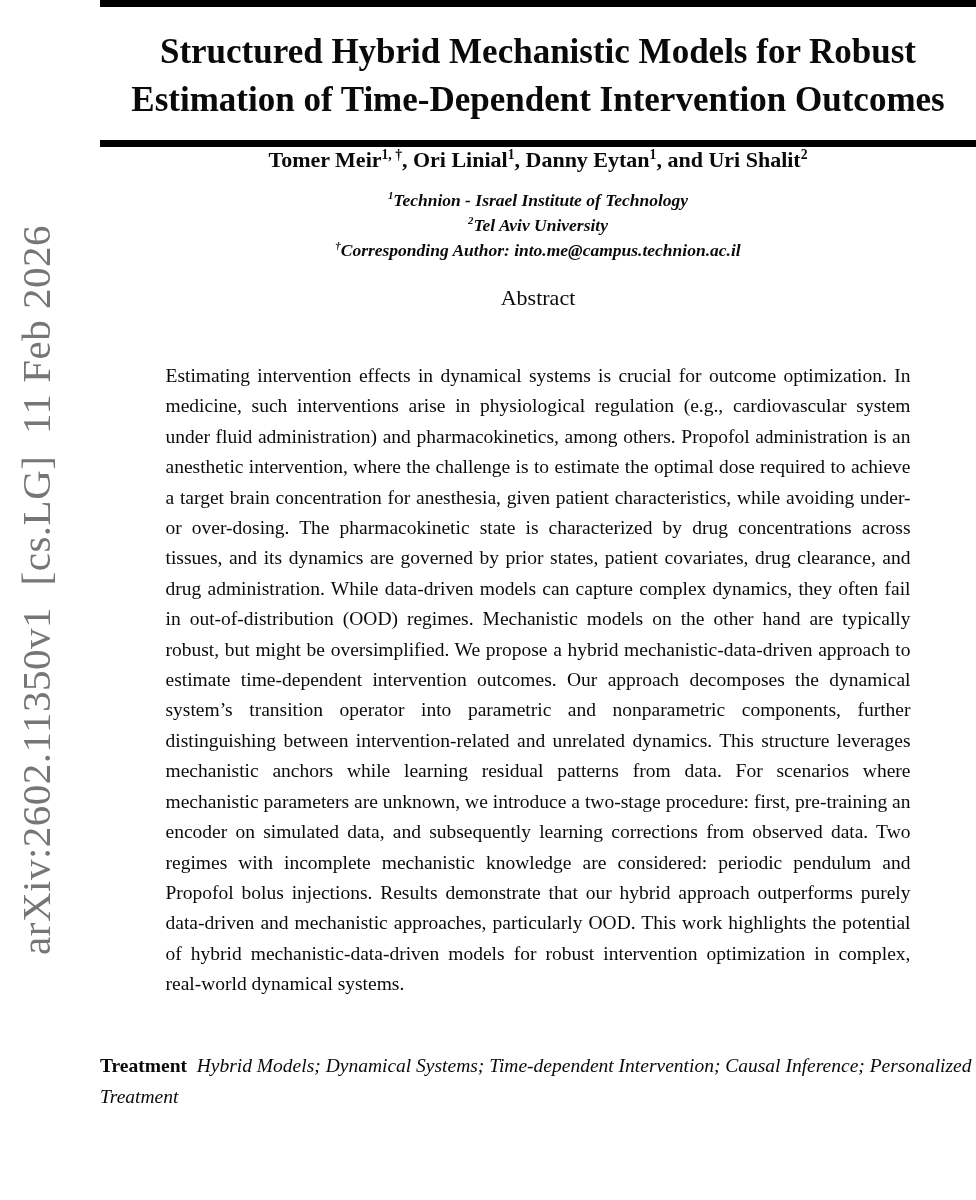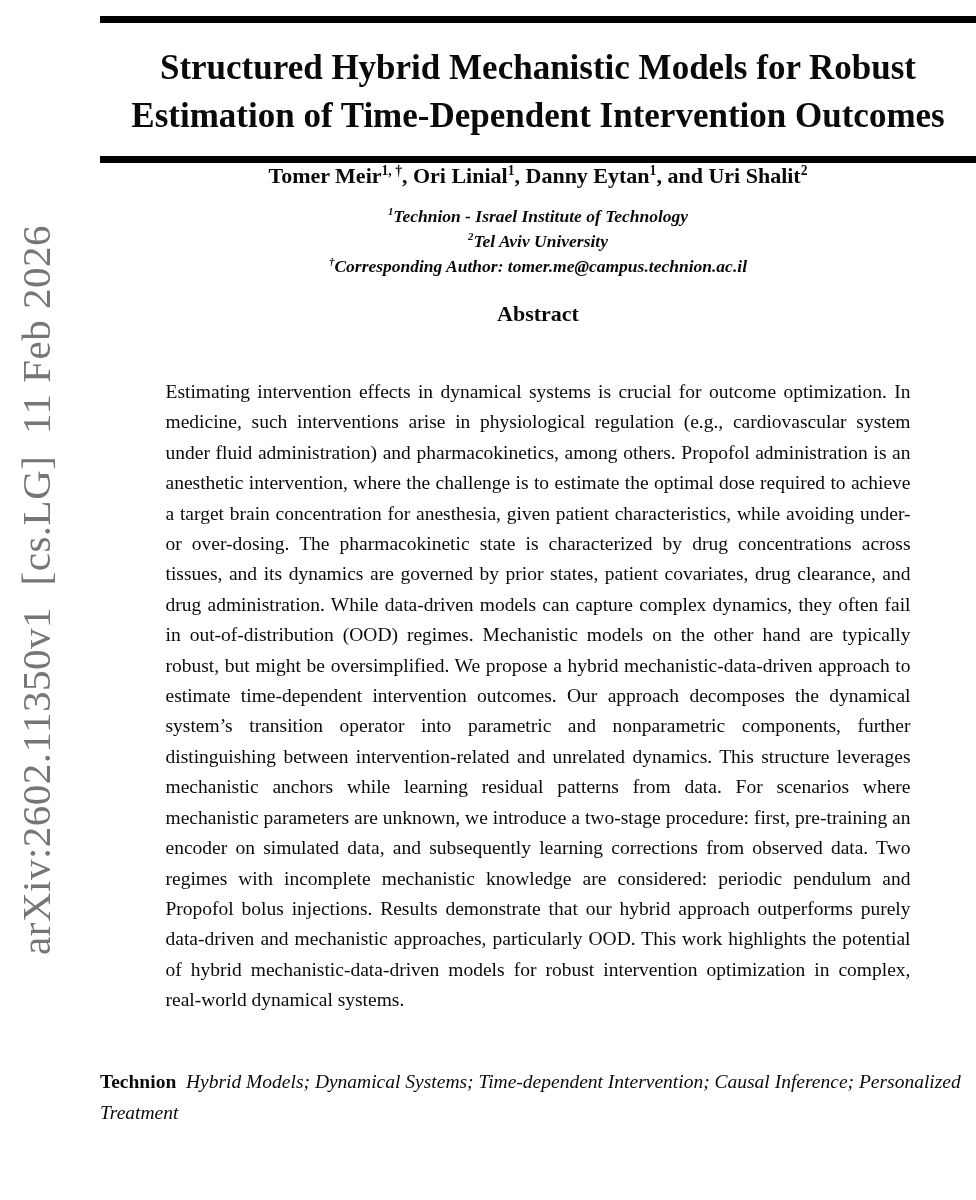--- a/index.html
+++ b/index.html
@@ -15,21 +15,21 @@
   .watermark {
     position: absolute;
     top: 590px; left: 36px;
     transform: translate(-50%, -50%) rotate(-90deg);
     font-size: 41px;
     color: #767676;
     white-space: pre;
     letter-spacing: 0.5px;
   }
 
-  .content { position: absolute; left: 100px; top: 16px; width: 876px; }
+  .content { position: absolute; left: 100px; top: 0; width: 876px; }
 
   .rule { height: 7px; background: #000000; width: 100%; }
   .rule-bottom { margin-top: 16px; }
 
   .title {
     margin-top: 21px;
     text-align: center;
     font-size: 35px;
     font-weight: bold;
     line-height: 48px;
@@ -55,21 +55,21 @@
     font-size: 17.5px;
     font-weight: bold;
     font-style: italic;
     line-height: 25px;
   }
 
   .abstract-heading {
     margin-top: 22px;
     text-align: center;
     font-size: 22px;
-    font-weight: bold;
+    font-weight: normal;
   }
 
   .abstract-body {
     margin: 50px auto 8px auto;
     width: 745px;
     font-size: 19.5px;
     line-height: 30.4px;
     text-align: justify;
     color: #0a0a0a;
   }
@@ -101,23 +101,23 @@
       <span class="title-line">Estimation of Time-Dependent Intervention Outcomes</span>
     </h1>
 
     <div class="rule rule-bottom"></div>
 
     <div class="authors"><span>Tomer Meir</span><sup>1, †</sup><span class="sep">, </span><span>Ori Linial</span><sup>1</sup><span class="sep">, </span><span>Danny Eytan</span><sup>1</sup><span class="sep">, and </span><span>Uri Shalit</span><sup>2</sup></div>
 
     <div class="affiliations">
       <div class="affiliation"><sup>1</sup><span>Technion - Israel Institute of Technology</span></div>
       <div class="affiliation"><sup>2</sup><span>Tel Aviv University</span></div>
-      <div class="affiliation"><sup>†</sup><span>Corresponding Author: tomer.me@campus.technion.ac.il</span></div>
+      <div class="affiliation"><sup>†</sup><span>Corresponding Author: into.me@campus.technion.ac.il</span></div>
     </div>
 
     <div class="abstract-heading">Abstract</div>
 
     <p class="abstract-body">Estimating intervention effects in dynamical systems is crucial for outcome optimization. In medicine, such interventions arise in physiological regulation (e.g., cardiovascular system under fluid administration) and pharmacokinetics, among others. Propofol administration is an anesthetic intervention, where the challenge is to estimate the optimal dose required to achieve a target brain concentration for anesthesia, given patient characteristics, while avoiding under- or over-dosing. The pharmacokinetic state is characterized by drug concentrations across tissues, and its dynamics are governed by prior states, patient covariates, drug clearance, and drug administration. While data-driven models can capture complex dynamics, they often fail in out-of-distribution (OOD) regimes. Mechanistic models on the other hand are typically robust, but might be oversimplified. We propose a hybrid mechanistic-data-driven approach to estimate time-dependent intervention outcomes. Our approach decomposes the dynamical system’s transition operator into parametric and nonparametric components, further distinguishing between intervention-related and unrelated dynamics. This structure leverages mechanistic anchors while learning residual patterns from data. For scenarios where mechanistic parameters are unknown, we introduce a two-stage procedure: first, pre-training an encoder on simulated data, and subsequently learning corrections from observed data. Two regimes with incomplete mechanistic knowledge are considered: periodic pendulum and Propofol bolus injections. Results demonstrate that our hybrid approach outperforms purely data-driven and mechanistic approaches, particularly OOD. This work highlights the potential of hybrid mechanistic-data-driven models for robust intervention optimization in complex, real-world dynamical systems.</p>
 
-    <div class="keywords"><span class="keywords-label">Technion</span><span class="sep">  </span><span class="keywords-text">Hybrid Models; Dynamical Systems; Time-dependent Intervention; Causal Inference; Personalized Treatment</span></div>
+    <div class="keywords"><span class="keywords-label">Treatment</span><span class="sep">  </span><span class="keywords-text">Hybrid Models; Dynamical Systems; Time-dependent Intervention; Causal Inference; Personalized Treatment</span></div>
 
   </div>
 </div>
 
 </body></html>

